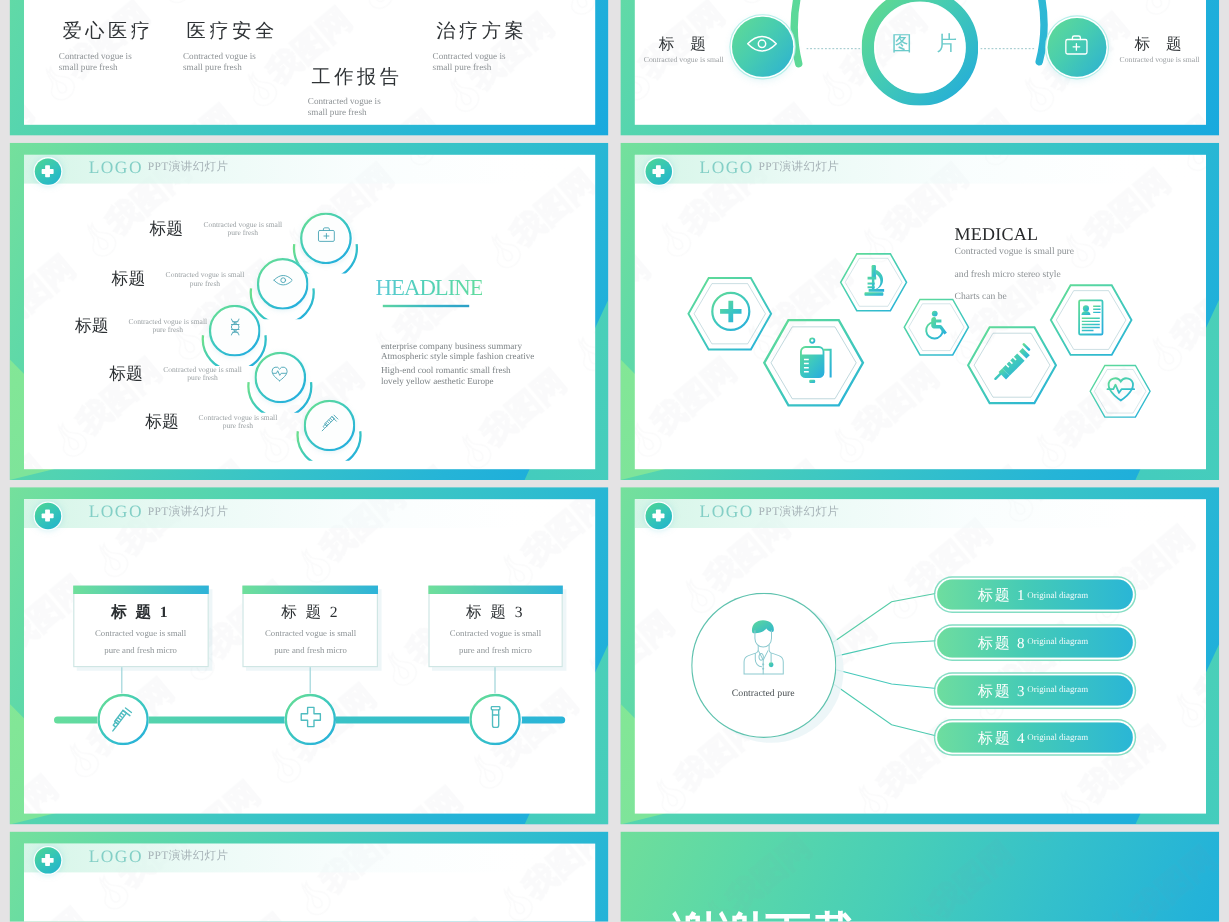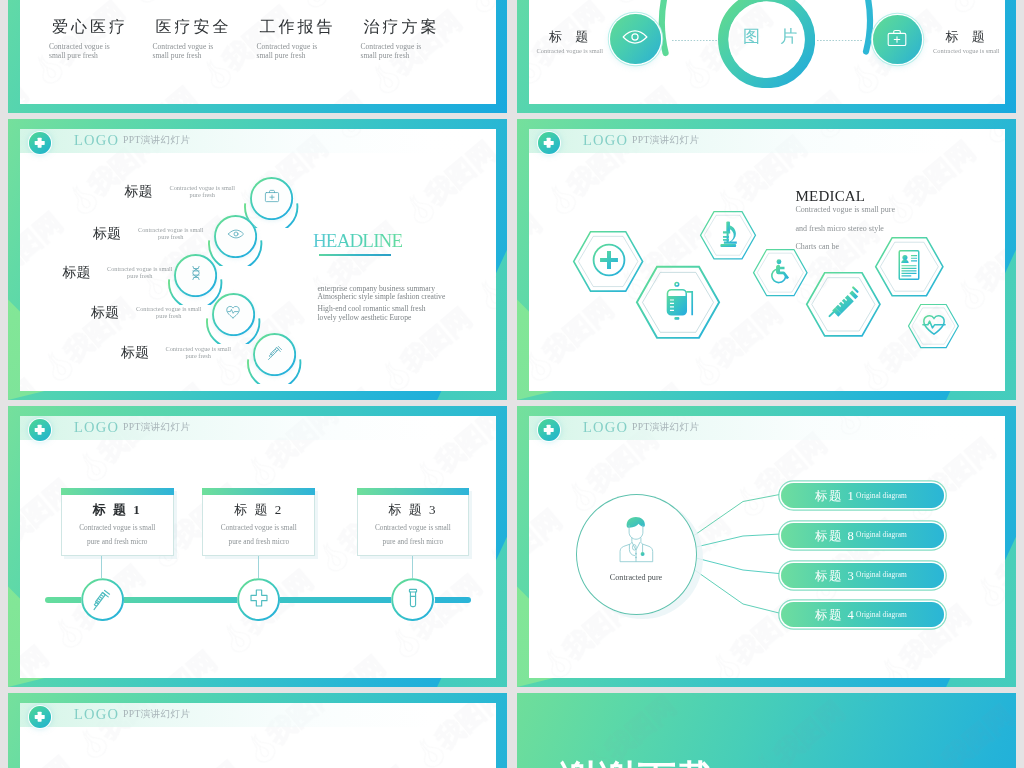--- a/index.html
+++ b/index.html
@@ -104,21 +104,21 @@
           <div class="s1t" style="font-size:16px;line-height:17px;letter-spacing:3px;text-indent:3px;">爱心医疗</div>
           <div class="s1s" style="font-size:7.6px;line-height:9px;margin-top:7px;">Contracted vogue  is</div>
           <div class="s1s" style="font-size:7.6px;line-height:9px;">small pure fresh</div>
         </div>
         <div class="s1item" style="left:132.5px;top:176px;width:110px;">
           <div class="s1t" style="font-size:16px;line-height:17px;letter-spacing:3px;text-indent:3px;">医疗安全</div>
           <div class="s1s" style="font-size:7.6px;line-height:9px;margin-top:7px;">Contracted vogue  is</div>
           <div class="s1s" style="font-size:7.6px;line-height:9px;">small pure fresh</div>
         </div>
         <div class="s1item" style="left:236.5px;top:176px;width:110px;">
-          <div class="s1t" style="font-size:16px;line-height:17px;letter-spacing:3px;text-indent:3px;">工作报告</div>
+          <div class="s1t" style="font-size:16px;line-height:17px;letter-spacing:3px;text-indent:3px;margin-top:38px;">工作报告</div>
           <div class="s1s" style="font-size:7.6px;line-height:9px;margin-top:7px;">Contracted vogue  is</div>
           <div class="s1s" style="font-size:7.6px;line-height:9px;">small pure fresh</div>
         </div>
         <div class="s1item" style="left:340.5px;top:176px;width:110px;">
           <div class="s1t" style="font-size:16px;line-height:17px;letter-spacing:3px;text-indent:3px;">治疗方案</div>
           <div class="s1s" style="font-size:7.6px;line-height:9px;margin-top:7px;">Contracted vogue  is</div>
           <div class="s1s" style="font-size:7.6px;line-height:9px;">small pure fresh</div>
         </div>
       </div>
     </div>

